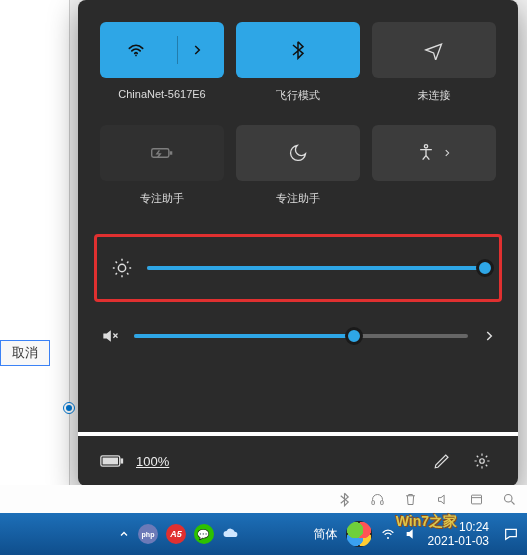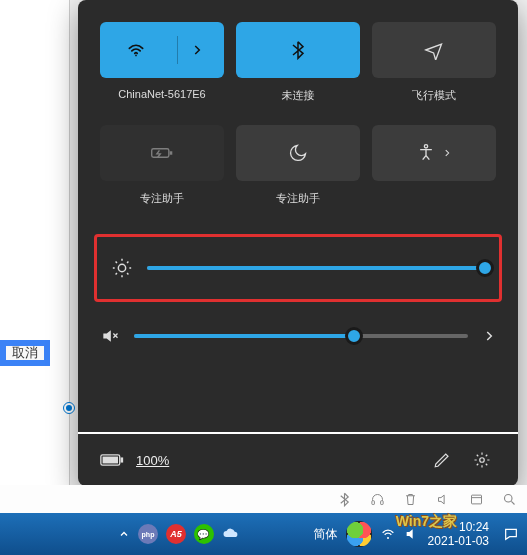--- a/index.html
+++ b/index.html
@@ -16,21 +16,21 @@
     left: 0; top: 0;
     width: 70px;
     height: 540px;
     background: #fff;
     border-right: 1px solid #ccc;
   }
   .bg-frag {
     position: absolute;
     left: 0; top: 340px;
     width: 50px; height: 26px;
-    border: 6px solid #3b82f6;
+    border: 1px solid #3b82f6;
     background: #f8f8f8;
     font-size: 13px;
     display: flex; align-items: center; justify-content: center;
     color: #333;
   }
   .bg-radio {
     position: absolute;
     left: 63px; top: 402px;
     width: 12px; height: 12px;
     border: 1px solid #0078d4;
@@ -129,21 +129,21 @@
   .volume-row {
     display: flex;
     align-items: center;
     gap: 14px;
     padding: 24px 22px 6px 22px;
   }
   .bottom-row {
     position: absolute;
     left: 0; right: 0; bottom: 0;
     height: 54px;
-    border-top: 2px solid #ffffff;
+    border-top: 4px solid #ffffff;
     display: flex;
     align-items: center;
     padding: 16px 22px;
     gap: 12px;
     text-decoration: underline;
   }
   .spacer { flex: 1; }
   .icon-btn {
     width: 28px; height: 28px;
     display: flex; align-items: center; justify-content: center;
@@ -251,22 +251,22 @@
     <div class="tile">
       <span>
         <svg width="20" height="20" viewBox="0 0 24 24" fill="none" stroke="#ddd" stroke-width="1.6">
             <path d="M2 12l19-7-7 19-2.5-8.5z"></path>
           </svg>
       </span>
     </div>
   </div>
   <div class="label-row">
     <div class="tile-label">ChinaNet-5617E6</div>
+    <div class="tile-label">飞行模式</div>
     <div class="tile-label">未连接</div>
-    <div class="tile-label">飞行模式</div>
   </div>
 
   <div class="tiles" style="padding-top:4px">
     <div class="tile disabled-tile">
       <span>
         <svg width="24" height="20" viewBox="0 0 28 20" fill="none" stroke="#ddd" stroke-width="1.6">
             <rect x="2" y="5" width="20" height="10" rx="2"></rect>
             <rect x="23" y="8" width="3" height="4" fill="#ddd" stroke="none"></rect>
             <path d="M11 7l-3 4h4l-3 4" stroke="#ddd"></path>
           </svg>

